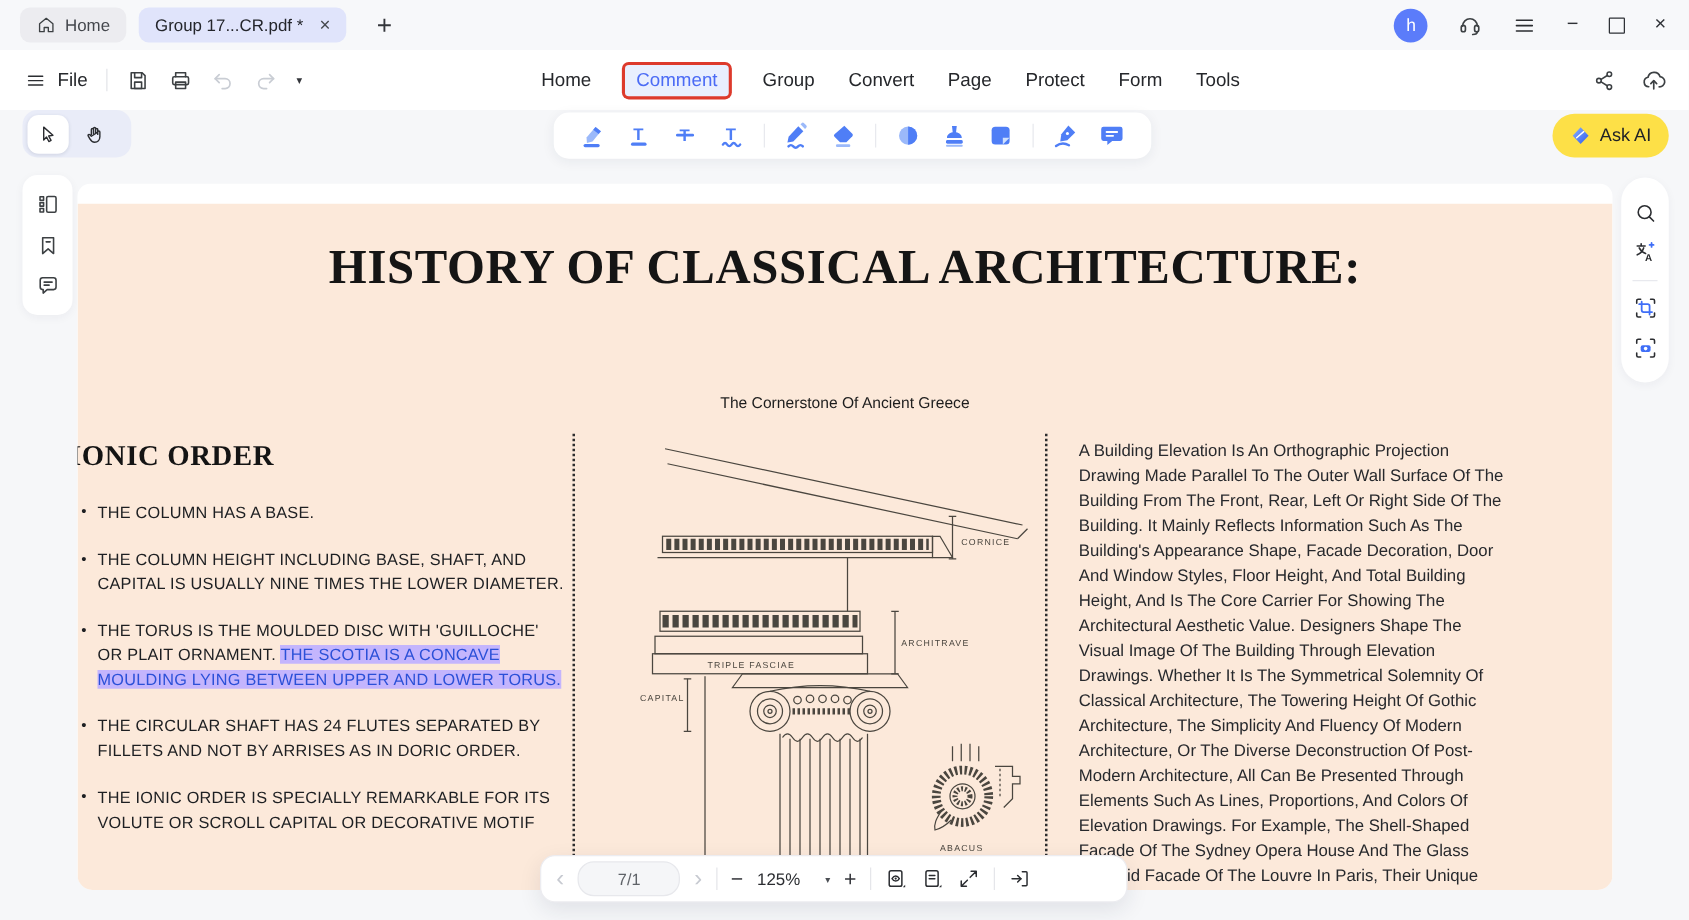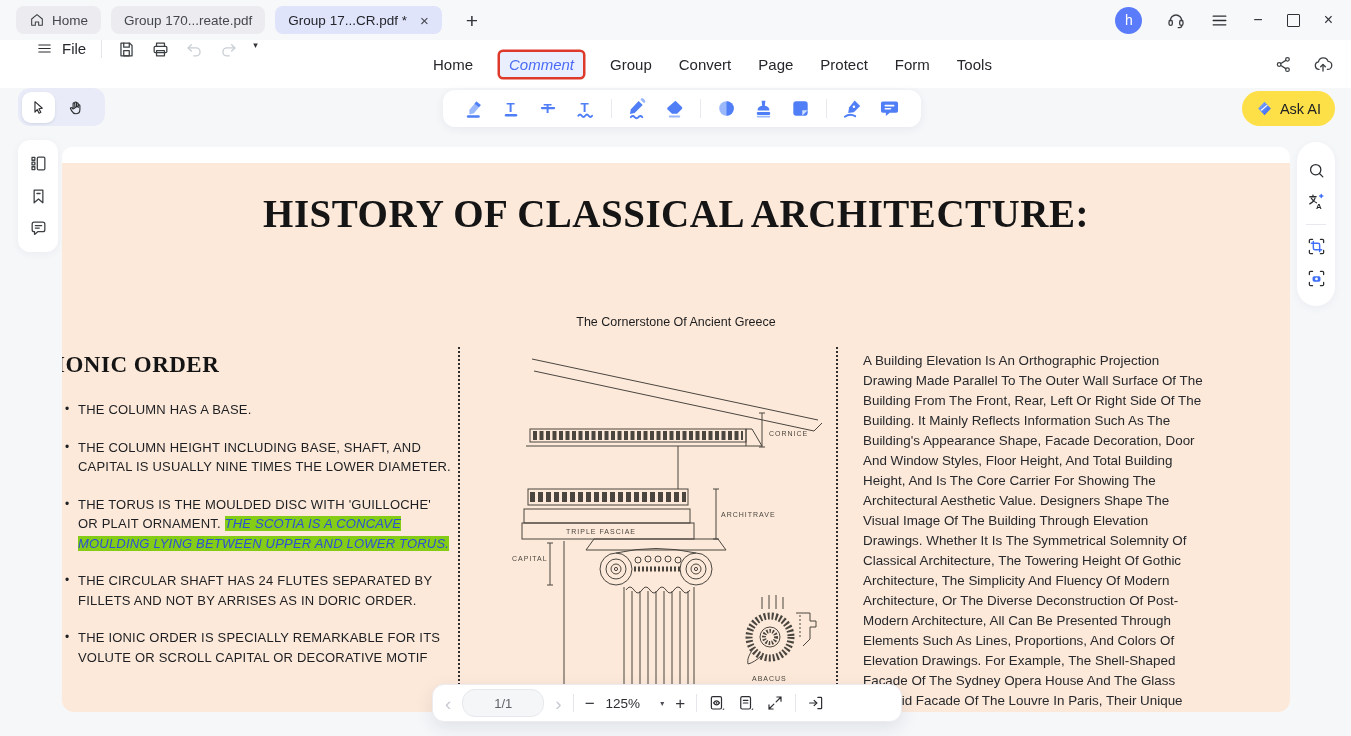--- a/index.html
+++ b/index.html
@@ -12,26 +12,26 @@
        font-size:13.5px;color:#44474d;cursor:default;white-space:nowrap;}
   .tab.active{background:#e0e4fb;color:#23252b;}
   .tab-close{font-size:15px;color:#45484e;margin-left:6px;line-height:1;}
   .add-tab{font-size:21px;color:#33353a;margin-left:14px;line-height:1;}
   .win-controls{position:absolute;right:0;top:0;height:40px;display:flex;align-items:center;gap:24px;padding-right:18px;}
   .avatar{width:27px;height:27px;border-radius:50%;background:#5b7cfa;color:#fff;font-size:14px;display:flex;align-items:center;justify-content:center;}
   .win-glyph{font-size:16px;color:#2e3136;line-height:1;}
   .max-box{width:11px;height:11px;border:1.6px solid #2e3136;border-radius:1px;}
   
   .menubar{position:absolute;left:0;top:40px;width:1351px;height:48px;background:#ffffff;}
-  .menu-left{position:absolute;left:36px;top:0;height:48px;display:flex;gap:15px;}
+  .menu-left{position:absolute;left:20px;top:0;height:48px;display:flex;align-items:center;gap:15px;}
   .file-label{font-size:15px;color:#26282c;margin-left:-6px;}
   .vdiv{width:1px;height:18px;background:#e4e5e9;}
   .menu-tabs{position:absolute;left:433px;top:0;height:48px;display:flex;align-items:center;gap:27px;}
   .menu-item{font-size:15px;color:#25272b;cursor:default;white-space:nowrap;}
-  .menu-item.active{color:#4b6bf5;background:#e9effe;padding:4px 9px;border-radius:3px;box-shadow:0 0 0 2.5px #dd3a2c;font-style:italic;}
+  .menu-item.active{color:#4b6bf5;background:#e9effe;padding:4px 9px;border-radius:3px;box-shadow:0 0 0 2.5px #dd3a2c;}
   .menu-right{position:absolute;right:18px;top:0;height:48px;display:flex;align-items:center;gap:20px;}
   
   .select-pill{position:absolute;left:18px;top:88px;width:79px;height:38px;background:#e9ecf8;border-radius:12px;
        display:flex;align-items:center;padding:0 4px;gap:4px;}
   .sel-btn{width:33px;height:31px;border-radius:9px;display:flex;align-items:center;justify-content:center;}
   .sel-btn.active{background:#ffffff;box-shadow:0 1px 3px rgba(40,50,80,.12);}
   .anno-bar{position:absolute;left:443px;top:90px;width:466px;height:37px;background:#fff;border-radius:12px;
        box-shadow:0 2px 10px rgba(30,40,70,.07);display:flex;align-items:center;justify-content:space-evenly;padding:0 6px;}
   .anno-div{width:1px;height:19px;background:#e8e9ee;}
   .askai{position:absolute;right:16px;top:91px;height:35px;background:#fde047;border-radius:18px;
@@ -47,21 +47,21 @@
   .page-inner{position:absolute;left:0;top:16px;right:0;bottom:0;background:#fce9da;}
   .doc-title{position:absolute;left:0;width:100%;text-align:center;font-family:"Liberation Serif",serif;
        font-weight:700;font-size:39px;color:#151515;letter-spacing:.5px;}
   .t1{top:28px;} .t2{top:89px;}
   .doc-subtitle{position:absolute;left:0;top:152px;width:100%;text-align:center;font-size:12.5px;color:#1d1d1d;}
   .col-left{position:absolute;left:0;top:189px;width:392px;}
   .col-heading{font-family:"Liberation Serif",serif;font-weight:700;font-size:23px;color:#141414;margin:0 0 22px -6px;letter-spacing:.5px;}
   .bullets{list-style:none;margin:0;padding:0 0 0 2px;}
   .bullets li{position:relative;padding-left:14px;margin-bottom:18px;font-size:13px;line-height:19.5px;color:#1d1f22;letter-spacing:.2px;}
   .bullets li::before{content:"•";position:absolute;left:1px;top:0;font-size:12px;color:#1d1f22;}
-  .hl{background:#84cc16;color:#2b50d8;font-style:italic;}
+  .hl{background:#c4b5fd;color:#2b50d8;}
   .col-divider{position:absolute;top:184px;height:370px;border-left:2px dotted #2e2e2e;}
   .cd1{left:396px;} .cd2{left:774px;}
   .diagram{position:absolute;left:404px;top:184px;width:384px;height:354px;}
   .col-right{position:absolute;left:801px;top:188px;width:344px;font-size:13.4px;line-height:20px;color:#27292d;}
   
   .bottombar{position:absolute;left:432px;top:684px;width:470px;height:38px;background:#fff;border-radius:12px;
        border:1px solid #ececf0;box-shadow:0 6px 18px rgba(30,40,70,.10);display:flex;align-items:center;gap:11px;padding:0 12px;box-sizing:border-box;z-index:9;}
   .chev{font-size:19px;color:#c7cad1;line-height:1;}
   .page-pill{width:80px;height:26px;border-radius:13px;background:#f5f6f8;border:1px solid #e7e8ec;
        display:flex;align-items:center;justify-content:center;font-size:13px;color:#5f6368;}
@@ -85,23 +85,20 @@
 
 <div class="titlebar">
   <div class="tabs">
     <div class="tab">
       <span>
         <svg width="16" height="16" viewBox="0 0 24 24">
             <path class="ic" d="M4 10.5 12 4l8 6.5V20h-5.5v-5h-5v5H4z"></path>
           </svg>
       </span>
       <span>Home</span>
-    </div>
-    <div class="tab">
-      <span>Group 170...reate.pdf</span>
     </div>
     <div class="tab active">
       <span>Group 17...CR.pdf *</span>
       <span class="tab-close">×</span>
     </div>
     <div class="add-tab">+</div>
   </div>
   <div class="win-controls">
     <div class="avatar">h</div>
     <span>
@@ -466,21 +463,21 @@
         </g>
       </svg>
     </div>
 
     <div class="col-right">A Building Elevation Is An Orthographic Projection Drawing Made Parallel To The Outer Wall Surface Of The Building From The Front, Rear, Left Or Right Side Of The Building. It Mainly Reflects Information Such As The Building's Appearance Shape, Facade Decoration, Door And Window Styles, Floor Height, And Total Building Height, And Is The Core Carrier For Showing The Architectural Aesthetic Value. Designers Shape The Visual Image Of The Building Through Elevation Drawings. Whether It Is The Symmetrical Solemnity Of Classical Architecture, The Towering Height Of Gothic Architecture, The Simplicity And Fluency Of Modern Architecture, Or The Diverse Deconstruction Of Post-Modern Architecture, All Can Be Presented Through Elements Such As Lines, Proportions, And Colors Of Elevation Drawings. For Example, The Shell-Shaped Facade Of The Sydney Opera House And The Glass Pyramid Facade Of The Louvre In Paris, Their Unique Modeling Charm Is Frozen Through Precise Facade Design Drawings Finally Transformed Into A Shocking Architectural</div>
   </div>
 </div>
 
 <div class="bottombar">
   <span class="chev">‹</span>
-  <span class="page-pill">1/1</span>
+  <span class="page-pill">7/1</span>
   <span class="chev">›</span>
   <span class="bb-div"></span>
   <span class="bb-glyph">−</span>
   <span class="zoom-label">
     <span>125%</span>
     <span class="caret">▾</span>
   </span>
   <span class="bb-glyph">+</span>
   <span class="bb-div"></span>
   <span>

